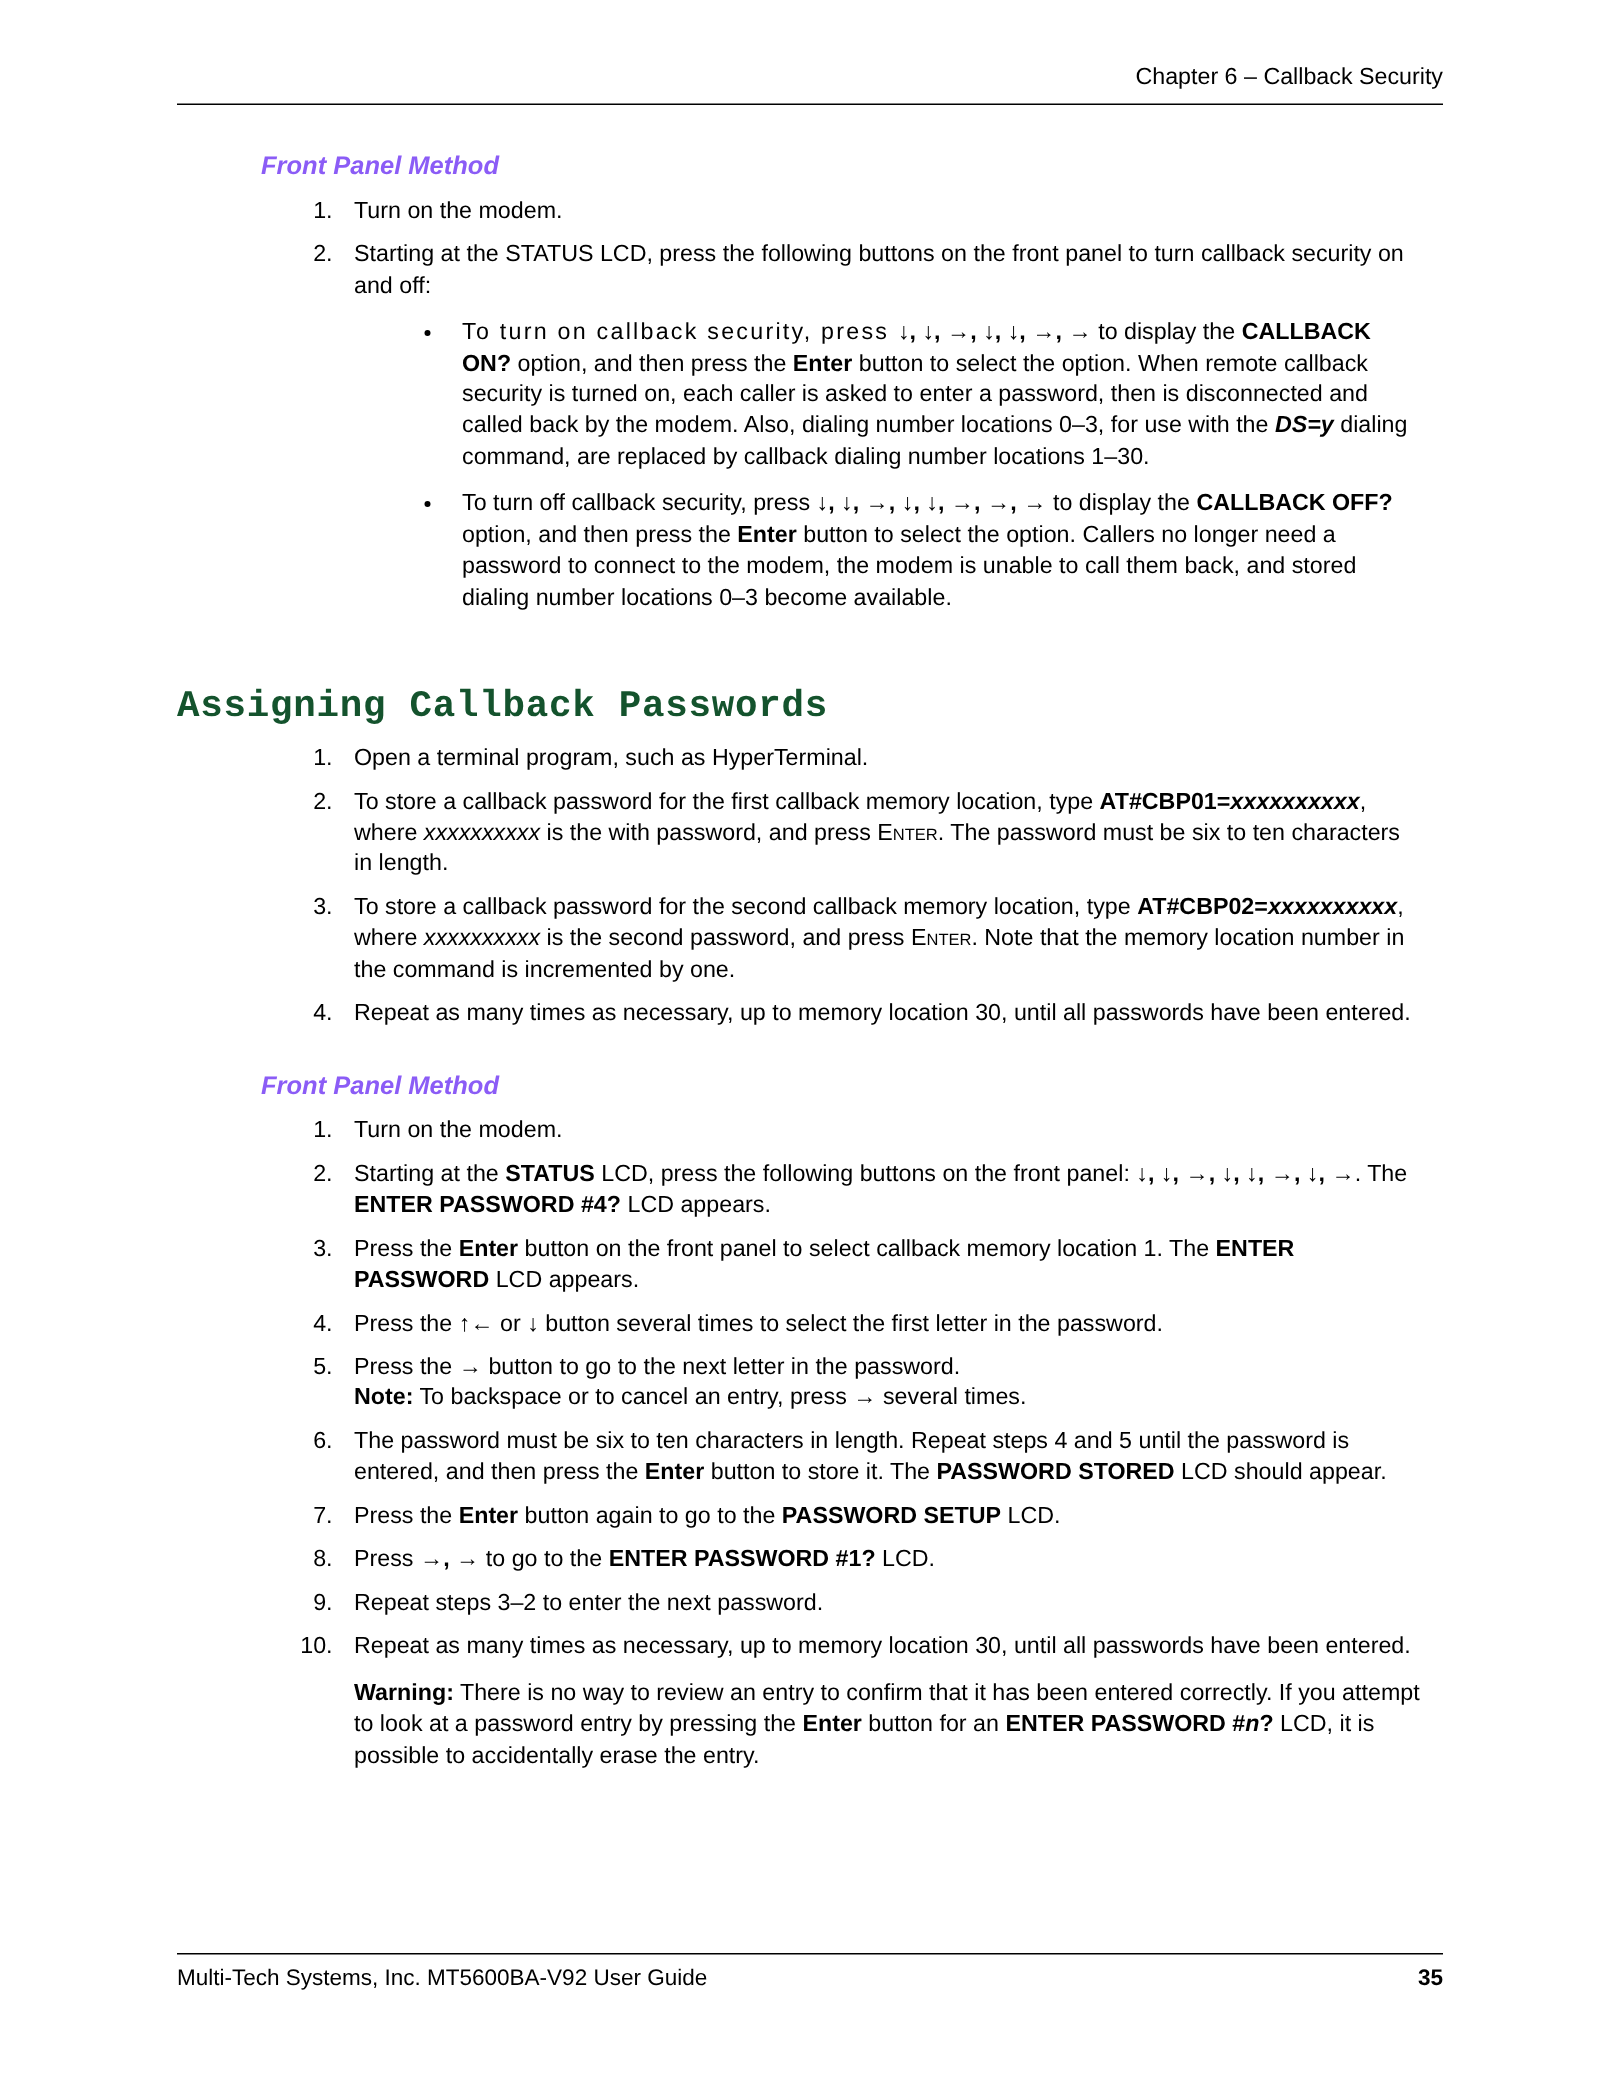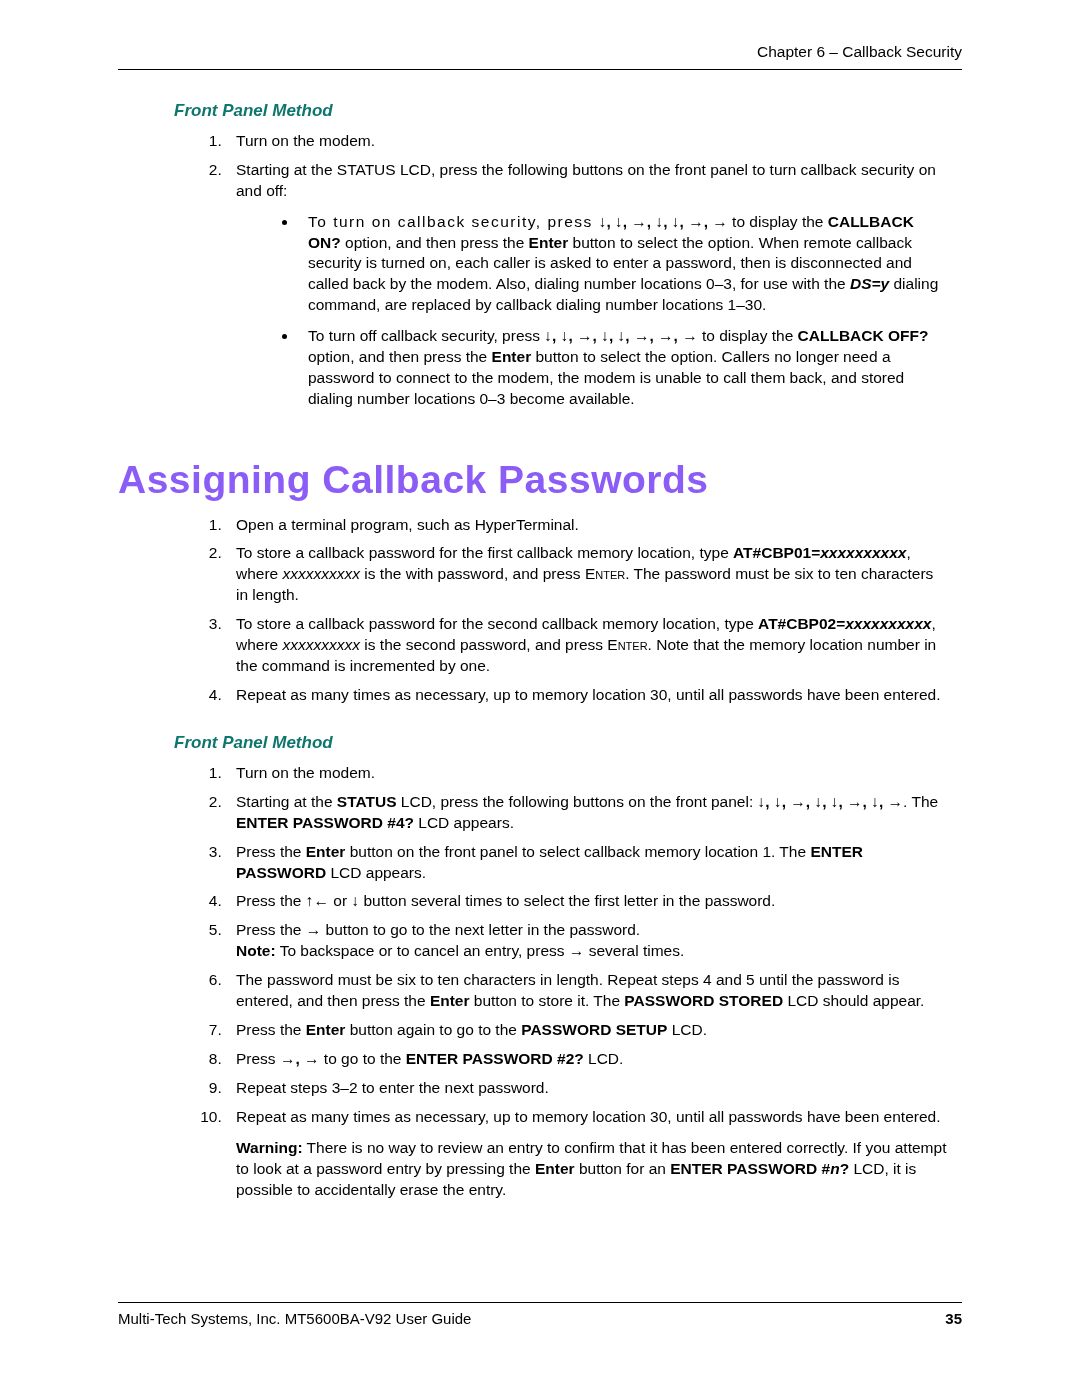--- a/index.html
+++ b/index.html
@@ -20,31 +20,31 @@
     position: relative;
   }
   .header {
     text-align: right;
     font-size: 15.5px;
     padding-bottom: 6px;
     border-bottom: 1.5px solid #000;
     margin-bottom: 30px;
   }
   .section-blue {
-    color: #0f766e;
+    color: #8b5cf6;
     font-style: italic;
     font-weight: bold;
     font-size: 17px;
     margin: 10px 0 8px 56px;
   }
   .main-blue-h {
-    font-family: Liberation Sans, sans-serif;
-    color: #8b5cf6;
+    font-family: Liberation Mono, monospace;
+    color: #14532d;
     font-weight: bold;
-    font-size: 39px;
+    font-size: 25px;
     margin: 44px 0 8px 0;
     letter-spacing: 0.5px;
   }
   ol.lvl1 {
     margin: 0 13px 0 82px;
     padding: 0 0 0 26px;
   }
   ol.lvl1 > li {
     padding-left: 10px;
     margin-bottom: 8px;
@@ -132,21 +132,21 @@
       <span>Press the </span><b class="arrow">→</b><span> button to go to the next letter in the password.</span><br>
       <b>Note:</b><span> To backspace or to cancel an entry, press </span><b class="arrow">→</b><span> several times.</span>
     </li>
     <li>
       <span>The password must be six to ten characters in length. Repeat steps 4 and 5 until the password is entered, and then press the </span><b>Enter</b><span> button to store it. The </span><b>PASSWORD STORED</b><span> LCD should appear.</span>
     </li>
     <li>
       <span>Press the </span><b>Enter</b><span> button again to go to the </span><b>PASSWORD SETUP</b><span> LCD.</span>
     </li>
     <li>
-      <span>Press </span><b class="arrow">→, →</b><span> to go to the </span><b>ENTER PASSWORD #2?</b><span> LCD.</span>
+      <span>Press </span><b class="arrow">→, →</b><span> to go to the </span><b>ENTER PASSWORD #1?</b><span> LCD.</span>
     </li>
     <li><span>Repeat steps 3–2 to enter the next password.</span></li>
     <li>
       <span>Repeat as many times as necessary, up to memory location 30, until all passwords have been entered.</span>
       <div style="height:10px"></div>
       <b>Warning:</b><span> There is no way to review an entry to confirm that it has been entered correctly. If you attempt to look at a password entry by pressing the </span><b>Enter</b><span> button for an </span><b>ENTER PASSWORD #</b><b><i>n</i></b><b>?</b><span> LCD, it is possible to accidentally erase the entry.</span>
     </li>
   </ol>
 
   <div class="footer">

